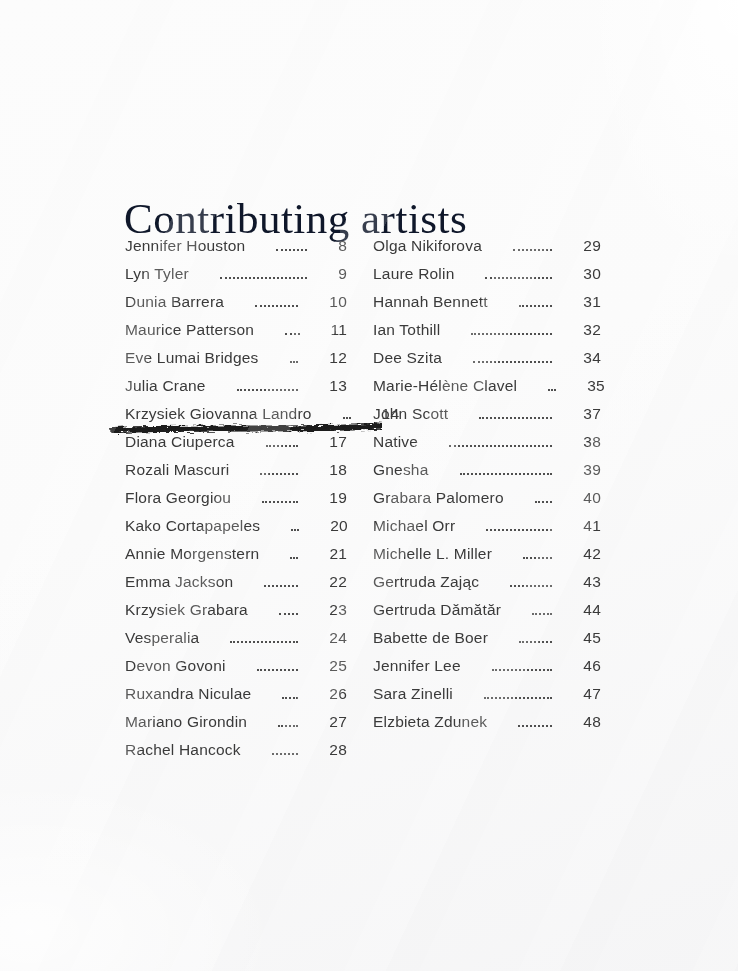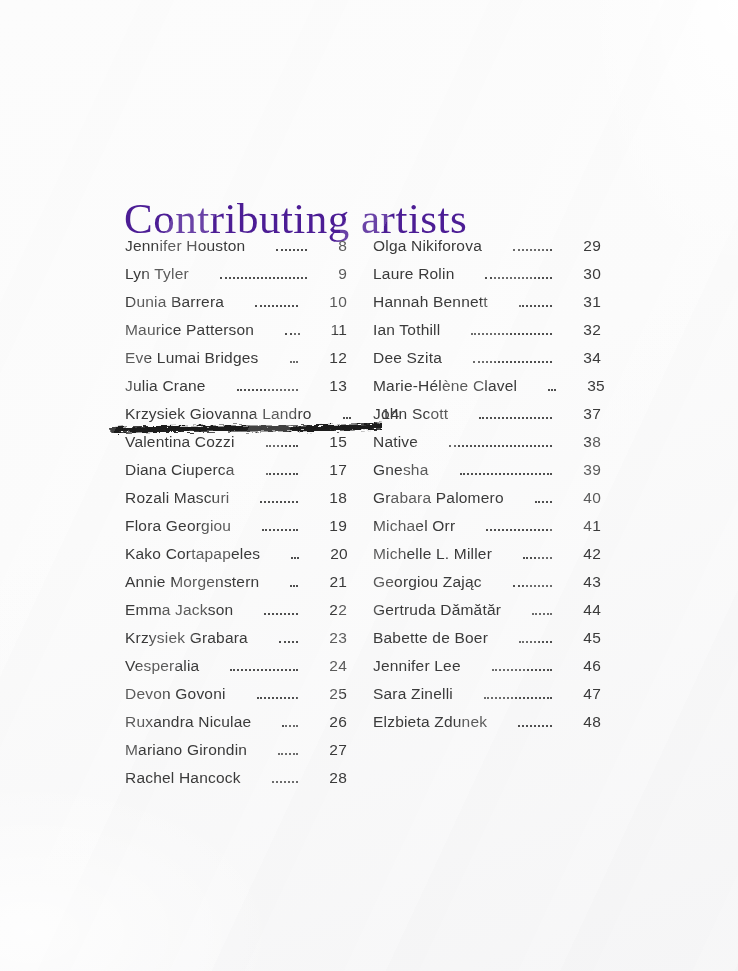--- a/index.html
+++ b/index.html
@@ -16,21 +16,21 @@
     content: ""; position: absolute; inset: 0; pointer-events: none;
     background: repeating-linear-gradient(115deg,
       rgba(255,255,255,0) 0 90px,
       rgba(255,255,255,0.30) 90px 128px,
       rgba(0,0,0,0.008) 128px 158px);
     opacity: 0.55;
   }
   .title {
     position: absolute; left: 124px; top: 165px;
     font-family: "Liberation Serif", serif;
-    font-size: 43px; font-weight: 400; color: #4c1d95;
+    font-size: 43px; font-weight: 400; color: #0f172a;
     letter-spacing: 0.5px; white-space: nowrap;
   }
   .columns {
     position: absolute; left: 125px; top: 228px;
     display: flex; gap: 26px;
   }
   .col { display: flex; flex-direction: column; }
   .col-left  { width: 222px; }
   .col-right { width: 228px; }
   .row { display: flex; align-items: flex-end; height: 28px; gap: 28px; }
@@ -91,25 +91,20 @@
         <span class="dots"></span>
         <span class="pagenum">13</span>
       </div>
 
       <div class="row underlined">
         <span class="name">Krzysiek Giovanna Landro</span>
         <span class="dots"></span>
         <span class="pagenum">14</span>
       </div>
 
-      <div class="row">
-        <span class="name">Valentina Cozzi</span>
-        <span class="dots"></span>
-        <span class="pagenum">15</span>
-      </div>
 
 
       <div class="row">
         <span class="name">Diana Ciuperca</span>
         <span class="dots"></span>
         <span class="pagenum">17</span>
       </div>
 
       <div class="row">
         <span class="name">Rozali Mascuri</span>
@@ -247,21 +242,21 @@
         <span class="pagenum">41</span>
       </div>
 
       <div class="row">
         <span class="name">Michelle L. Miller</span>
         <span class="dots"></span>
         <span class="pagenum">42</span>
       </div>
 
       <div class="row">
-        <span class="name">Georgiou Zając</span>
+        <span class="name">Gertruda Zając</span>
         <span class="dots"></span>
         <span class="pagenum">43</span>
       </div>
 
       <div class="row">
         <span class="name">Gertruda Dămătăr</span>
         <span class="dots"></span>
         <span class="pagenum">44</span>
       </div>
 

